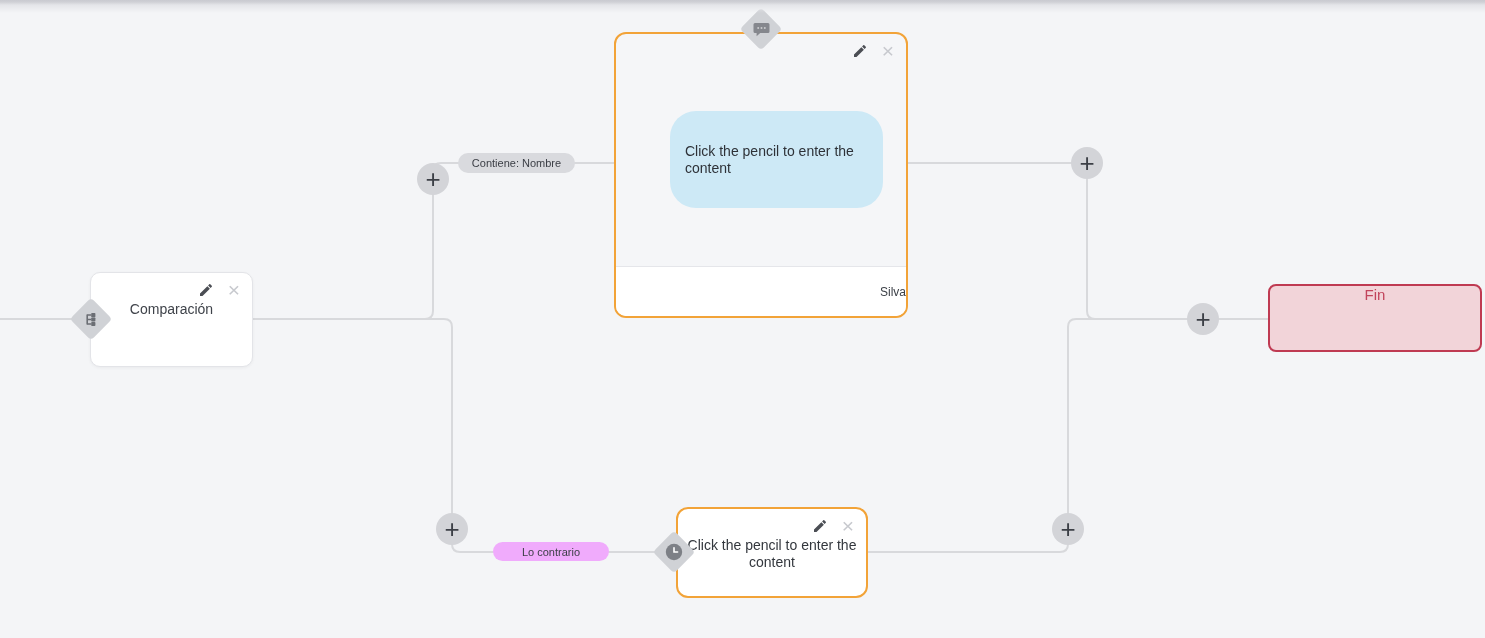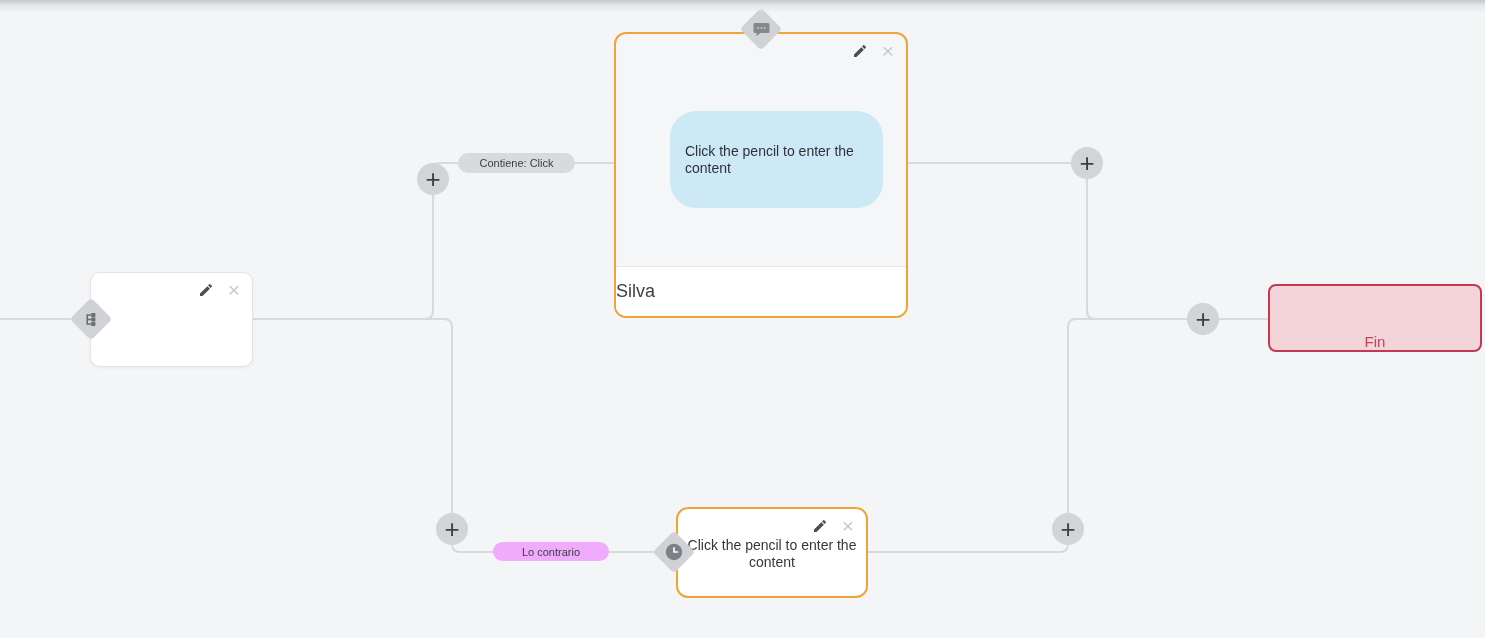--- a/index.html
+++ b/index.html
@@ -59,37 +59,37 @@
   }
   .bubble{
     position:absolute;left:54px;top:77px;width:213px;height:97px;
     background:#cde9f6;border-radius:26px;
     display:flex;align-items:center;padding:0 15px;
     font-size:14px;line-height:17px;color:#2e3238;
   }
   .message-footer{
     position:absolute;left:0;right:0;bottom:0;height:50px;
     background:#ffffff;border-top:1px solid #e5e6ea;border-radius:0 0 10px 10px;
-    display:flex;align-items:center;justify-content:flex-start;
-    font-size:18px;color:#3c4047;
+    display:flex;align-items:center;justify-content:flex-end;
+    font-size:12px;color:#3c4047;padding-left:37px;
   }
 
   .delay-node{
     left:676px;top:507px;width:192px;height:91px;
     background:#ffffff;border:2px solid #f2a338;border-radius:12px;
   }
   .delay-node .body{
     margin-top:28px;padding:0 8px;text-align:center;
     font-size:14px;line-height:17px;color:#33373d;
   }
 
   .fin-node{
     left:1268px;top:284px;width:214px;height:68px;
     background:#f2d4d9;border:2px solid #bf3a52;border-radius:8px;
-    display:flex;align-items:flex-end;justify-content:center;
+    display:flex;align-items:flex-start;justify-content:center;
     font-size:15px;color:#c2455c;
   }
 
   
   .diamond{position:absolute;width:36px;height:36px;z-index:3;cursor:grab;}
   .diamond .shape{
     position:absolute;left:3px;top:3px;right:3px;bottom:3px;
     background:#d0d2d6;transform:rotate(45deg);border-radius:4px;
   }
   .diamond .ic{
@@ -113,33 +113,34 @@
       <path d="M 868 552 H 1060 Q 1068 552 1068 544 V 327 Q 1068 319 1076 319 H 1268"></path>
     </g>
   </svg>
 
   <button class="plus-btn" style="left:417px;top:163px;">+</button>
   <button class="plus-btn" style="left:436px;top:513px;">+</button>
   <button class="plus-btn" style="left:1071px;top:147px;">+</button>
   <button class="plus-btn" style="left:1052px;top:513px;">+</button>
   <button class="plus-btn" style="left:1187px;top:303px;">+</button>
 
-  <div class="pill pill-gray" style="left:458px;top:153px;width:117px;height:20px;">Contiene: Click</div>
+  <div class="pill pill-gray" style="left:458px;top:153px;width:117px;height:20px;">Contiene: Nombre</div>
   <div class="pill pill-white" style="left:493px;top:542px;width:116px;height:19px;">Lo contrario</div>
 
   <div class="node comparison">
     <div class="node-actions">
       <button class="edit-btn">
         <svg viewBox="0 0 24 24">
           <path d="M3 17.25V21h3.75L17.81 9.94l-3.75-3.75L3 17.25zM20.71 7.04c.39-.39.39-1.02 0-1.41l-2.34-2.34c-.39-.39-1.02-.39-1.41 0l-1.83 1.83 3.75 3.75 1.83-1.83z"></path>
         </svg>
       </button>
       <button class="close-btn">×</button>
     </div>
     <div class="title">
+      <div>Comparación</div>
     </div>
   </div>
   <div class="diamond" style="left:73px;top:301px;">
     <div class="shape"></div>
     <div class="ic">
       <svg width="15" height="15" viewBox="0 0 15 15">
         <path d="M3.2 2.5 v10" stroke="#6b6e74" stroke-width="1.6" fill="none"></path>
         <path d="M3.2 3 h4 M3.2 7.5 h4 M3.2 12 h4" stroke="#6b6e74" stroke-width="1.3" fill="none"></path>
         <rect x="7.2" y="1" width="4.2" height="4.2" rx="0.8" fill="#6b6e74"></rect>
         <rect x="7.2" y="5.4" width="4.2" height="4.2" rx="0.8" fill="#6b6e74"></rect>

